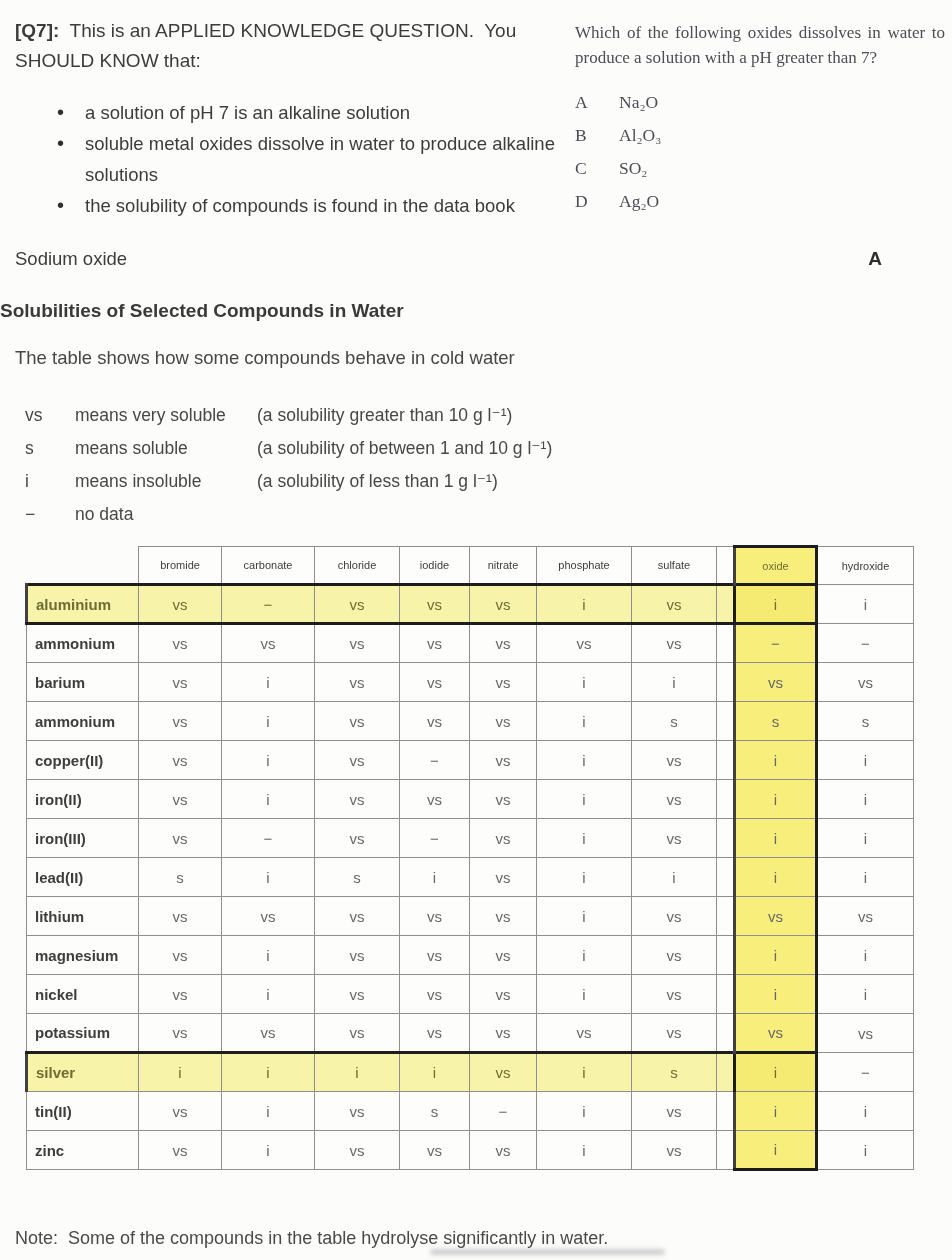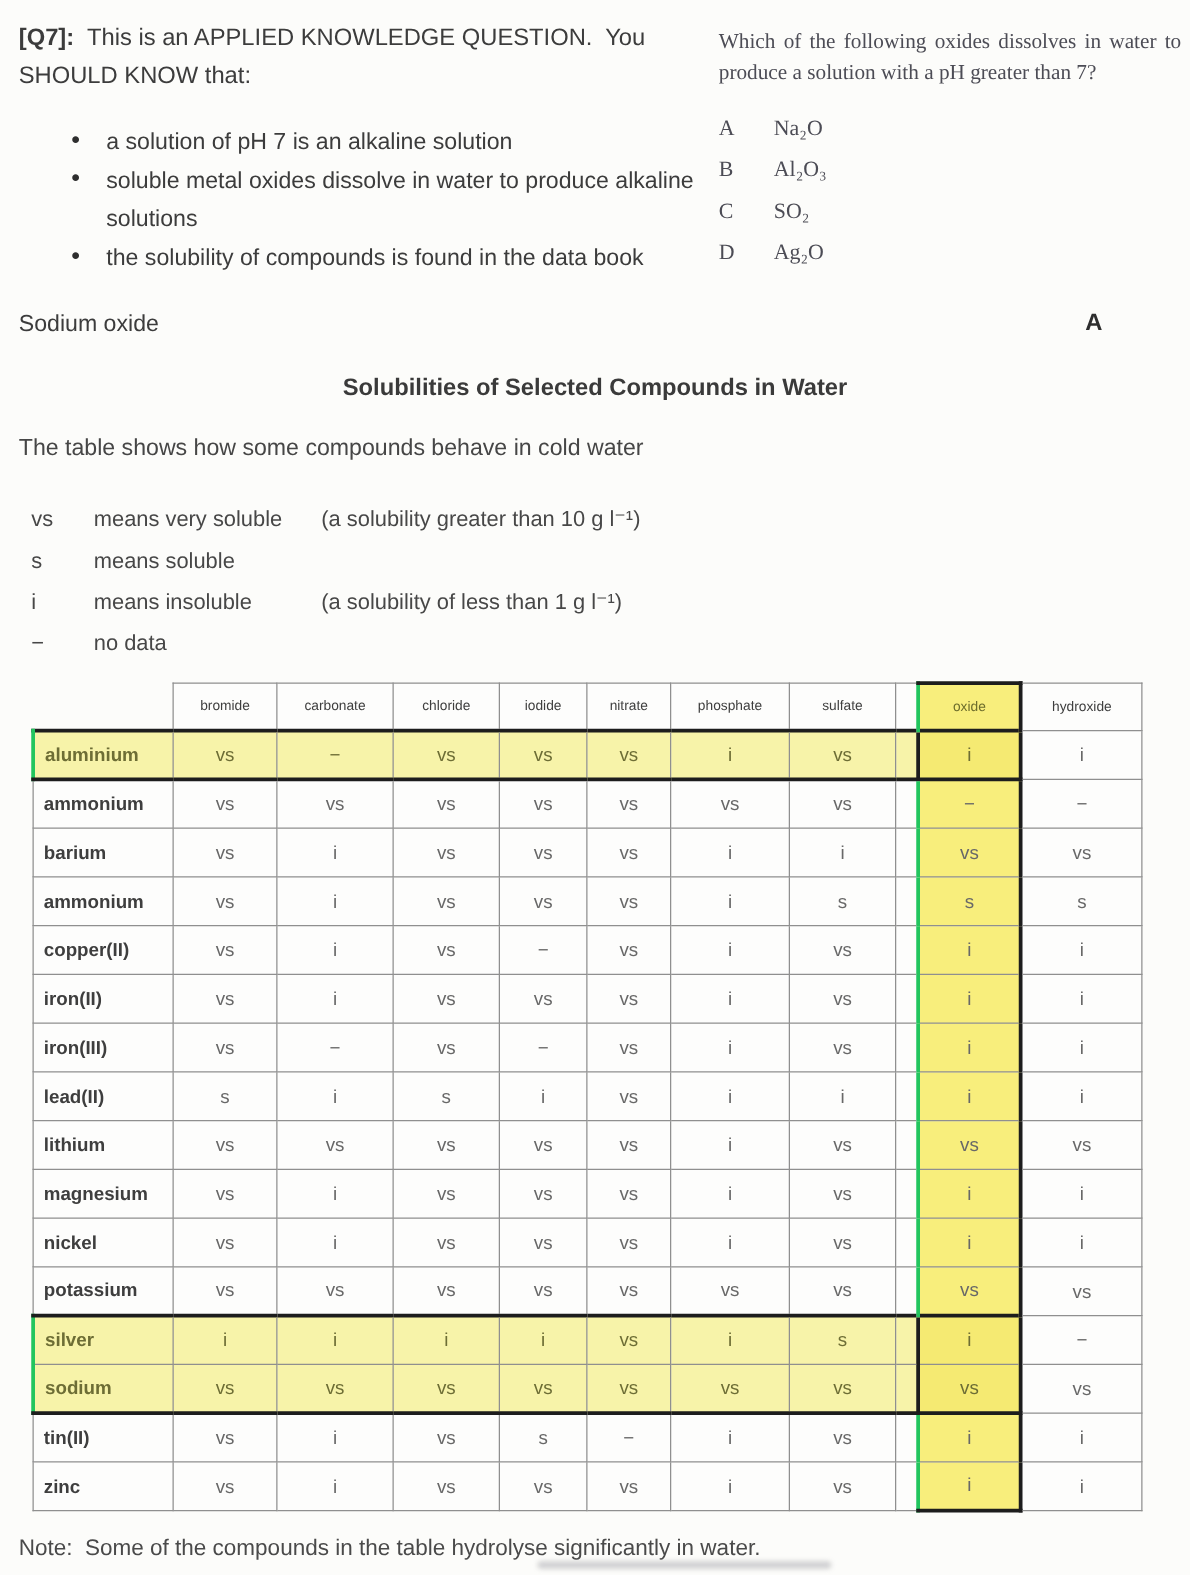--- a/index.html
+++ b/index.html
@@ -23,42 +23,42 @@
   .exam .opts { margin-top:16px; }
   .exam .opt { display:flex; font-size:17.5px; line-height:33px; }
   .exam .opt .letter { width:44px; }
 
   
   .answer-line { position:absolute; left:15px; top:248px; width:937px; display:flex; justify-content:space-between; padding-right:70px; }
   .answer-line .lhs { font-size:18.5px; color:#3c3c3c; }
   .answer-line .rhs { font-size:19px; font-weight:bold; color:#2e2e2e; }
 
   
-  .tbl-title { position:absolute; left:0; top:300px; width:952px; text-align:center; font-size:19px; font-weight:bold; color:#3a3a3a; }
+  .tbl-title { position:absolute; left:0; top:300px; width:952px; font-size:19px; font-weight:bold; color:#3a3a3a; }
   .tbl-intro { position:absolute; left:15px; top:347px; font-size:18.5px; color:#464646; }
 
   
   .legend { position:absolute; left:25px; top:399px; }
   .legend .lrow { display:grid; grid-template-columns:50px 182px auto; font-size:17.5px; line-height:33px; color:#474747; }
 
   
   .soltable { position:absolute; left:25px; top:545px; border-collapse:collapse; table-layout:fixed; }
   .soltable th, .soltable td { border:1px solid #8f8f8f; height:39px; text-align:center; vertical-align:middle; background:#fdfdfc; }
   .soltable th { height:38px; font-size:11px; font-weight:normal; color:#3e3e3e; }
   .soltable th.blank { border:none; background:transparent; }
   .soltable td.rowlabel { text-align:left; padding-left:8px; font-size:15px; font-weight:bold; color:#3e3e3e; }
   .soltable td.val { font-size:15px; color:#686868; }
   .soltable .hl-row { background:var(--hl-row,#f7f3a9); }
   .soltable .hl-col { background:var(--hl-col,#f8ee7c); }
   .soltable .hl-row.hl-col { background:var(--hl-both,#f5ea72); }
   .soltable .hl-row.rowlabel, .soltable .hl-row.val { color:#6d6d35; }
   .soltable th.hl-col { color:#6d6d2c; }
   .soltable .bt { border-top:3px solid #1d1d1d; }
   .soltable .bb { border-bottom:3px solid #1d1d1d; }
-  .soltable .bl { border-left:3px solid #22c55e;margin-top:44px; }
+  .soltable .bl { border-left:3px solid #404040;margin-top:44px; }
   .soltable .br { border-right:3px solid #1d1d1d; }
 
   
   .note { position:absolute; left:15px; top:1228px; font-size:18px; color:#4a4a4a; }
 
   
   .smudge { position:absolute; left:430px; top:1249px; width:235px; height:6px;
             background:rgba(95,95,105,0.28); filter:blur(2px); border-radius:3px; }
 </style>
 </head>
@@ -108,20 +108,21 @@
 
   <div class="legend">
     <div class="lrow">
       <span>vs</span>
       <span>means very soluble</span>
       <span>(a solubility greater than 10 g l⁻¹)</span>
     </div>
     <div class="lrow">
       <span>s</span>
       <span>means soluble</span>
+      <span>(a solubility of between 1 and 10 g l⁻¹)</span>
     </div>
     <div class="lrow">
       <span>i</span>
       <span>means insoluble</span>
       <span>(a solubility of less than 1 g l⁻¹)</span>
     </div>
     <div class="lrow">
       <span>−</span>
       <span>no data</span>
       <span></span>
@@ -321,33 +322,20 @@
           <td class="val hl-row bt">i</td>
           <td class="val hl-row bt">i</td>
           <td class="val hl-row bt">vs</td>
           <td class="val hl-row bt">i</td>
           <td class="val hl-row bt">s</td>
           <td class="gap hl-row bt br"></td>
           <td class="val hl-col bl br hl-row bt">i</td>
           <td class="val">−</td>
         </tr>
         <tr>
-          <td class="rowlabel hl-row bb bl">sodium</td>
-          <td class="val hl-row bb">vs</td>
-          <td class="val hl-row bb">vs</td>
-          <td class="val hl-row bb">vs</td>
-          <td class="val hl-row bb">vs</td>
-          <td class="val hl-row bb">vs</td>
-          <td class="val hl-row bb">vs</td>
-          <td class="val hl-row bb">vs</td>
-          <td class="gap hl-row bb br"></td>
-          <td class="val hl-col bl br hl-row bb">vs</td>
-          <td class="val">vs</td>
-        </tr>
-        <tr>
           <td class="rowlabel">tin(II)</td>
           <td class="val">vs</td>
           <td class="val">i</td>
           <td class="val">vs</td>
           <td class="val">s</td>
           <td class="val">−</td>
           <td class="val">i</td>
           <td class="val">vs</td>
           <td class="gap"></td>
           <td class="val hl-col bl br">i</td>

